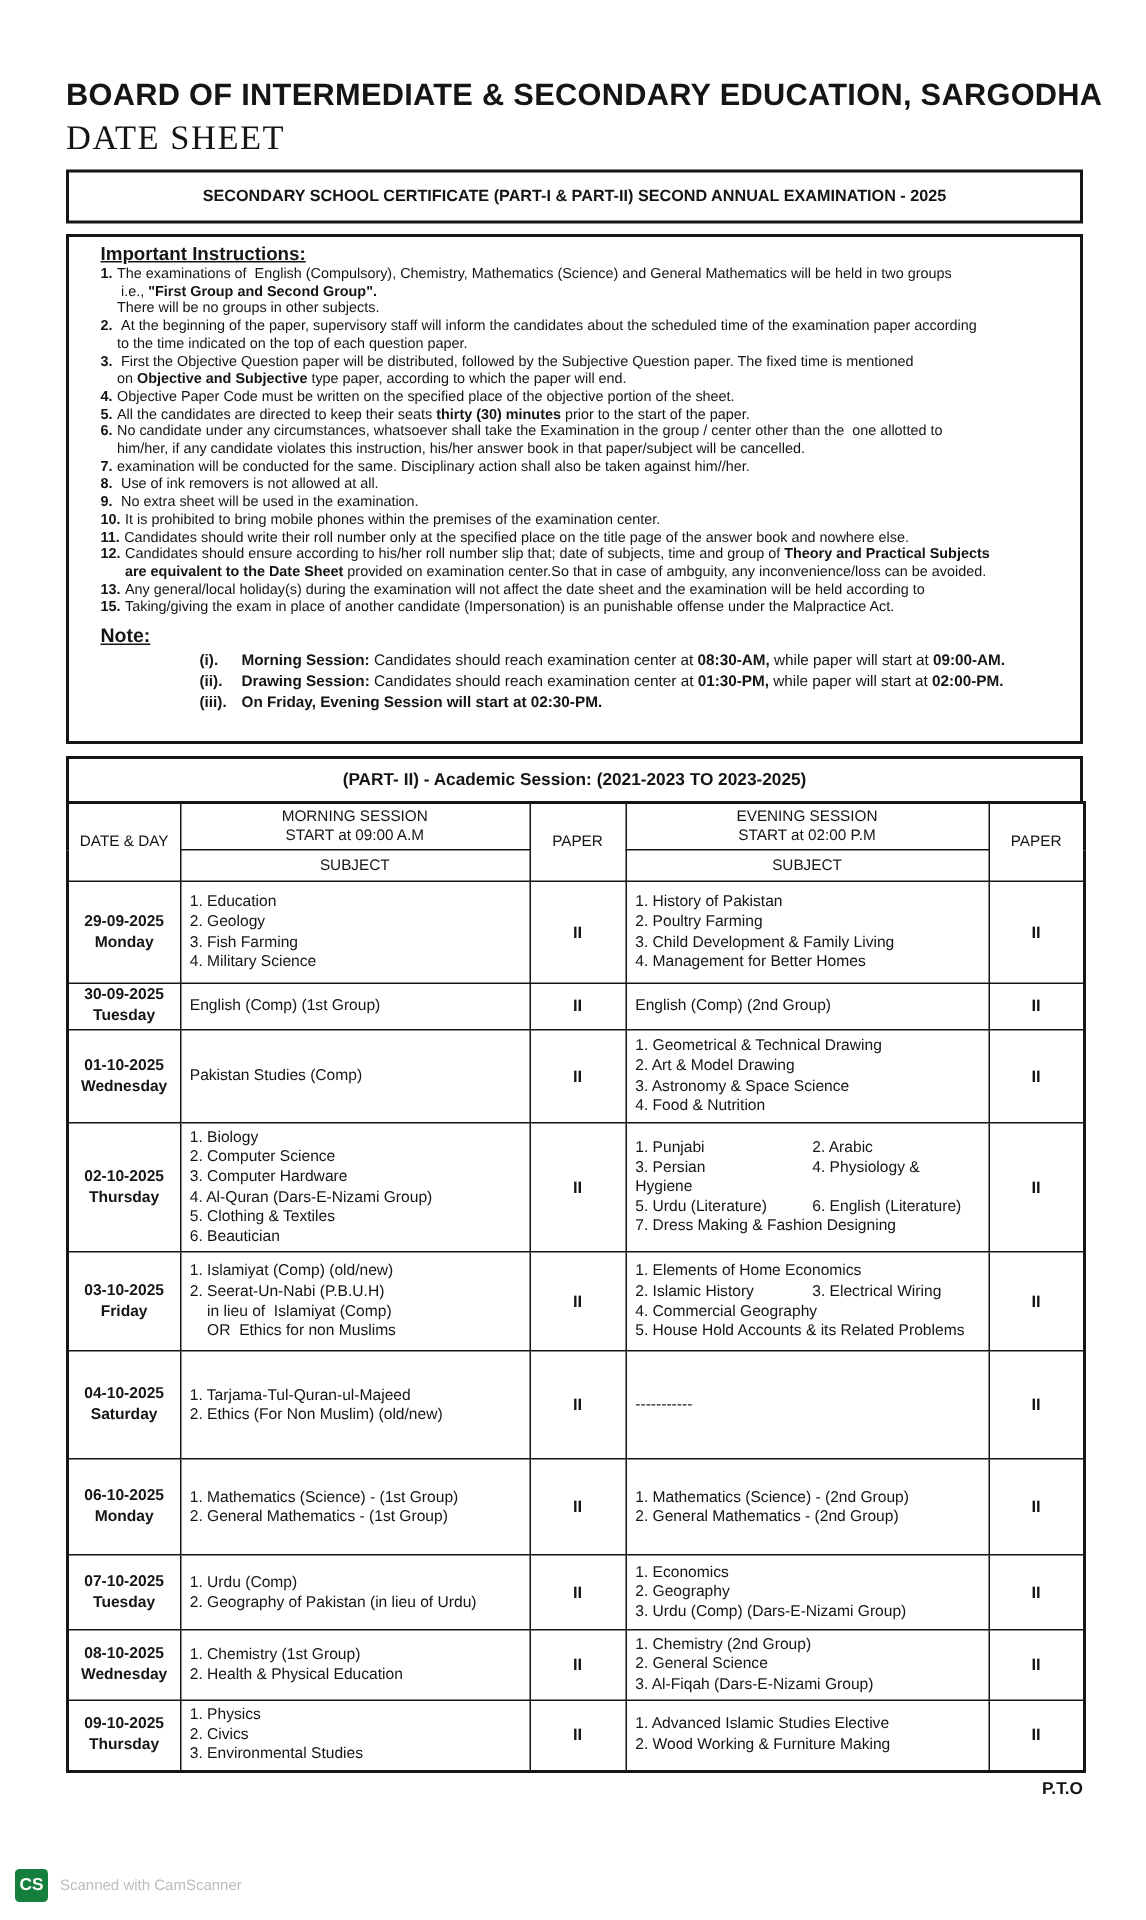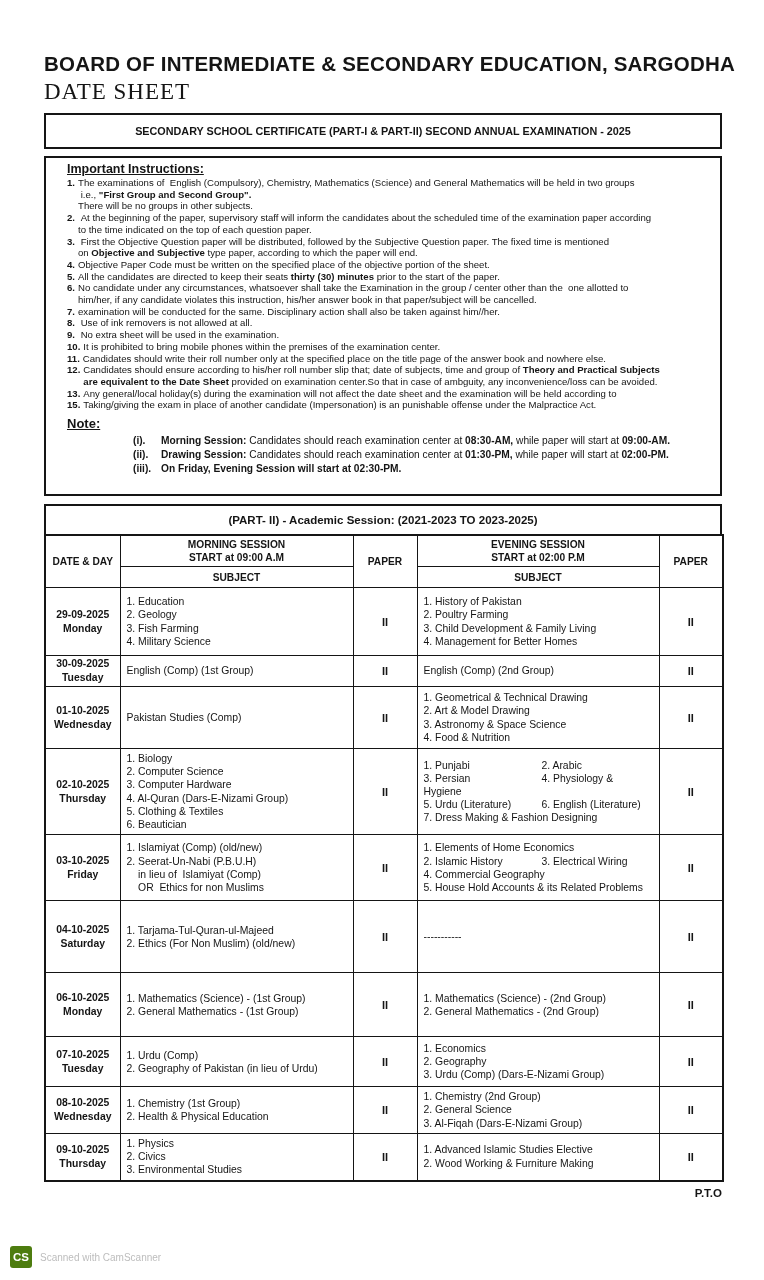--- a/index.html
+++ b/index.html
@@ -36,21 +36,21 @@
   .note-item{display:flex;font-size:10.2px;line-height:14px;margin-left:66px;}
   .note-num{font-weight:bold;flex:none;width:28px;}
   .note-text{flex:1;white-space:pre-wrap;}
 
   .sched-title{
     border:2px solid #151515;border-bottom:none;margin-top:8px;
     text-align:center;font-weight:bold;font-size:11.5px;padding:8px 0;
   }
   table.sched{border-collapse:collapse;table-layout:fixed;width:678px;border:2px solid #151515;}
   table.sched th,table.sched td{border:1px solid #151515;}
-  table.sched th{font-size:10.2px;padding:2px;font-weight:bold;}
+  table.sched th{font-size:10.2px;padding:2px;font-weight:normal;}
   .hdr-session{line-height:13px;}
   .hdr-subject{font-size:10.2px;height:16px;}
   td.date-cell{text-align:center;font-weight:bold;font-size:10.4px;line-height:14px;vertical-align:middle;}
   td.subject-cell{font-size:10.4px;padding:3px 6px;vertical-align:middle;}
   td.paper-cell{text-align:center;font-weight:bold;font-size:11px;vertical-align:middle;}
   .cell-line{white-space:pre-wrap;line-height:13.2px;}
   .pair-left{display:inline-block;width:118px;}
   #schedule-body tr:nth-child(1){height:68px;}
   #schedule-body tr:nth-child(2){height:30px;}
   #schedule-body tr:nth-child(3){height:62px;}
@@ -58,21 +58,21 @@
   #schedule-body tr:nth-child(5){height:66px;}
   #schedule-body tr:nth-child(6){height:72px;}
   #schedule-body tr:nth-child(7){height:64px;}
   #schedule-body tr:nth-child(8){height:50px;}
   #schedule-body tr:nth-child(9){height:44px;padding-left:35px;}
   #schedule-body tr:nth-child(10){height:46px;}
   .pto{text-align:right;font-weight:bold;font-size:11.5px;margin-top:5px;}
 
   .watermark{position:absolute;left:10px;bottom:12px;display:flex;align-items:center;}
   .cs-badge{
-    width:22px;height:22px;background:#4d7c0f;border-radius:3px;color:#ffffff;
+    width:22px;height:22px;background:#15803d;border-radius:3px;color:#ffffff;
     font-weight:bold;font-size:11.5px;display:flex;align-items:center;justify-content:center;
   }
   .wm-text{color:#bdbdbd;font-size:10px;margin-left:8px;}
 </style>
 </head>
 <body>
 
 <div class="page">
 
   <h1 class="board-title">BOARD OF INTERMEDIATE &amp; SECONDARY EDUCATION, SARGODHA</h1>

